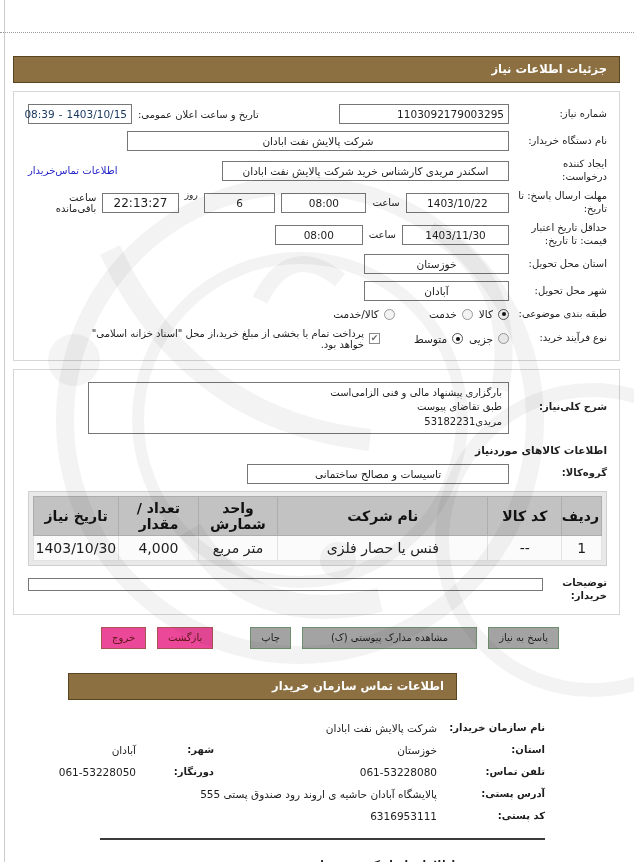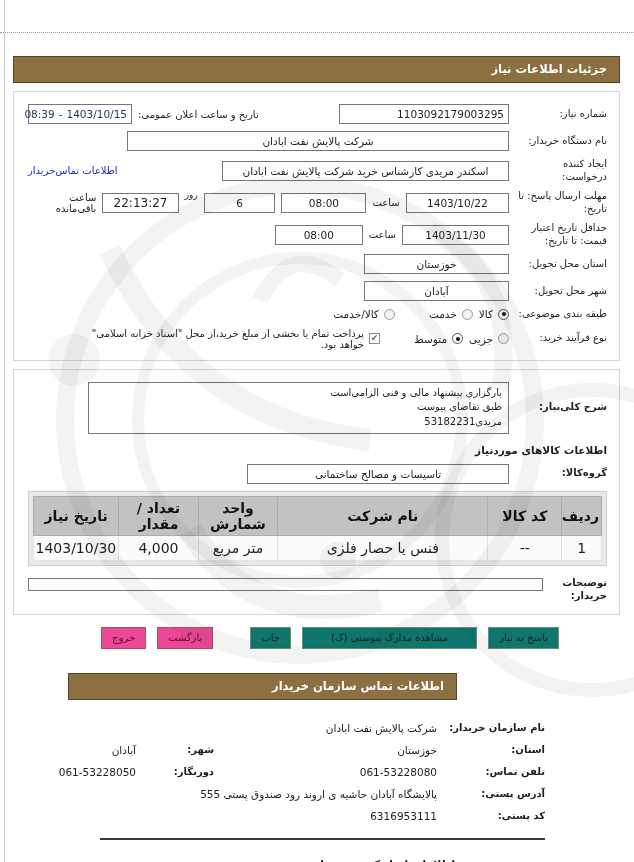--- a/index.html
+++ b/index.html
@@ -61,21 +61,21 @@
   th { background:#c2c2c2; border:1px solid #adadad; font-size:14px; font-weight:bold;
        padding:3px 2px; color:#111; text-align:center; }
   td { background:#fbfbfb; border:1px solid #e2e2e2; font-size:14px; padding:4px 2px; text-align:center; }
 
   .notes-row { display:flex; align-items:flex-start; gap:6px; margin-top:10px; margin-bottom:0; }
   .notes-label { flex:0 0 58px; font-weight:bold; font-size:10px; line-height:1.3; }
   .notes-input { flex:1; height:13px; border:1px solid #777; background:#fff; margin-top:2px; }
 
   .btn-row { display:flex; gap:11px; margin:12px 75px 0 0; position:relative; z-index:2; }
   .btn { height:22px; display:flex; align-items:center; font-size:10px; padding:0 10px; cursor:pointer; }
-  .btn-green { background:#0f766e; border:1px solid #6e8f6e; color:#1e1e1e; }
+  .btn-green { background:#a3a3a3; border:1px solid #6e8f6e; color:#1e1e1e; }
   .btn-pink { background:#ec4899; border:1px solid #a85454; color:#5c1616; }
   .btn-wide { padding:0 28px; }
   .btn-print { margin-left:26px; }
 
   .contact-grid { display:grid; grid-template-columns:100px 215px 70px 1fr;
                   column-gap:8px; row-gap:10px; margin:22px 89px 0 20px;
                   font-size:10.5px; position:relative; z-index:2; align-items:center; }
   .cg-label { font-weight:bold; font-size:10px; }
   .span3 { grid-column: span 3; }
 

